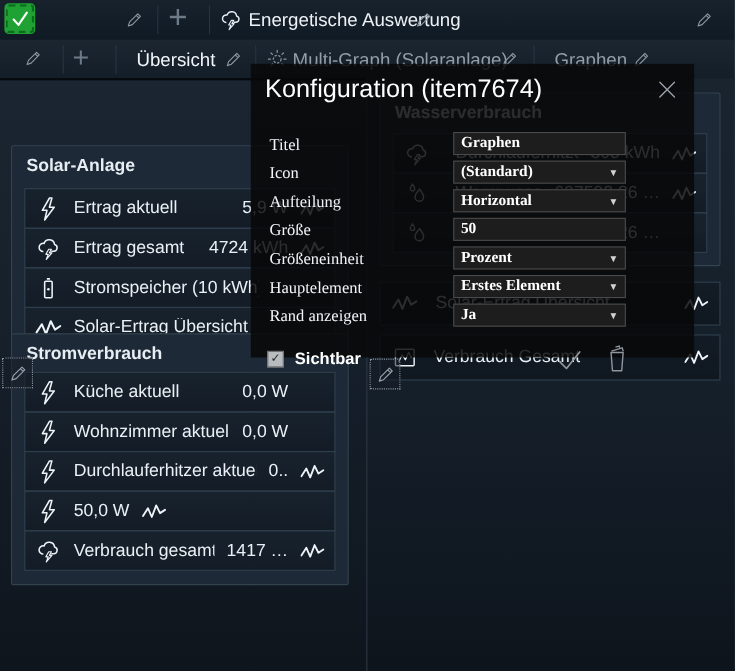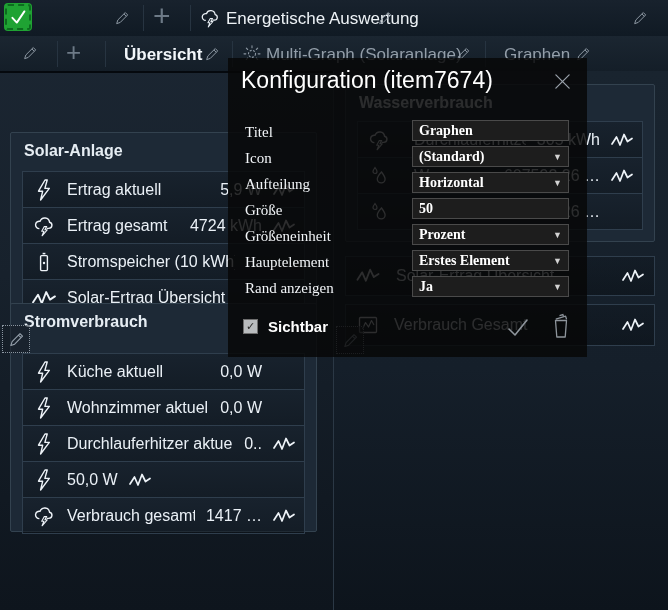--- a/index.html
+++ b/index.html
@@ -16,21 +16,21 @@
   .bar2{position:absolute;left:0;top:36px;width:668px;height:35px;
     background:linear-gradient(180deg,#1b2631,#141e28);border-bottom:2px solid #05090e;}
   .vdiv{position:absolute;top:5px;width:1px;height:26px;background:#273441;}
   .appicon{position:absolute;left:4px;top:3px;width:28px;height:28px;border-radius:4px;
     background:#1fa233;outline:2px dashed #0c6b1e;outline-offset:-3px;
     display:flex;align-items:center;justify-content:center;}
   .apptitle{position:absolute;left:42px;top:5px;font-size:21px;font-weight:700;color:#f4f7fa;letter-spacing:.2px;}
   .plus{position:absolute;color:#6d7a87;font-weight:200;}
   .pencil{position:absolute;width:16px;height:16px;color:#8d98a3;}
   .tabtext{position:absolute;top:9px;font-size:17px;white-space:nowrap;}
-  .tab-active{color:#f2f6fa;font-weight:700;}
+  .tab-active{color:#f2f6fa;font-weight:400;}
   .tab-dim{color:#939ea9;text-align:center;}
   
   .panel{position:absolute;background:#1d2936;border:1px solid #33424f;border-radius:2px;box-sizing:border-box;}
   .ptitle{padding:9px 13px 0;font-size:16px;font-weight:600;color:#e6edf3;}
   .rows{position:absolute;left:11px;right:11px;}
   .row{height:37px;border:1px solid #2f3e4d;display:flex;align-items:center;
     padding:0 9px;box-sizing:border-box;gap:11px;
     background:linear-gradient(180deg,rgba(12,18,25,.30),rgba(8,13,18,.45));font-size:16px;}
   .row + .row{margin-top:-1px;}
   .ricon{width:24px;height:24px;flex:0 0 auto;color:#eef3f8;}
@@ -38,22 +38,22 @@
   .rvalue{white-space:nowrap;color:#eaf0f6;}
   .rchart{width:22px;height:18px;flex:0 0 auto;color:#eef3f8;}
   .wgap .rlabel{margin-left:12px;}
   .rightarea{position:absolute;left:333px;top:71px;width:335px;height:539px;
     background:linear-gradient(180deg,#19242f 0%,#151f2a 55%,#0d141c 100%);border-left:1px solid #2b3845;}
   .solorow{position:absolute;background:linear-gradient(180deg,rgba(12,18,25,.30),rgba(8,13,18,.45));
     border:1px solid #2f3e4d;display:flex;align-items:center;padding:0 10px;box-sizing:border-box;gap:14px;font-size:16px;}
   .handle{position:absolute;width:26px;height:26px;border:1px dotted #8a95a0;
     background:rgba(22,30,38,.55);display:flex;align-items:center;justify-content:center;color:#97a2ad;}
   
-  .modal{position:absolute;left:228px;top:58px;width:359px;height:299px;
-    background:rgba(7,7,7,0.84);z-index:10;}
+  .modal{position:absolute;left:228px;top:58px;width:359px;height:267px;
+    background:rgba(7,7,7,0.84);z-index:10;padding-left:44px;}
   .mtitle{position:absolute;left:13px;top:9px;font-size:23px;color:#ffffff;}
   .mclose{position:absolute;right:15px;top:14px;width:19px;height:19px;color:#9aa2ab;cursor:pointer;}
   .mfields{position:absolute;left:17px;top:62px;right:18px;}
   .frow{display:flex;align-items:flex-end;height:21px;margin-bottom:5px;font-family:Liberation Serif, serif;}
   .flabel{width:167px;font-size:15px;color:#f2f5f8;}
   .fctrl{width:157px;height:21px;background:#1d1d1d;border:1px solid #4a4a4a;box-sizing:border-box;
     display:flex;align-items:center;padding:0 6px;font-size:14px;font-weight:700;color:#fff;}
   .fctrl .arrow{margin-left:auto;font-size:9px;color:#d2d2d2;}
   .mcheckrow{position:absolute;left:15px;top:260px;display:flex;align-items:center;gap:10px;}
   .cbox{width:13px;height:13px;background:#b9bcbe;border:1px solid #6e6e6e;
@@ -319,21 +319,21 @@
           <svg class="ic" width="22" height="18">
             <use href="#i-wave"></use>
           </svg>
         </span>
       </div>
     </div>
 </div>
 
 <div class="panel" style="left:10px;top:303px;width:307px;height:229px;">
   <div class="ptitle">Stromverbrauch</div>
-  <div class="rows" style="top:49px;">
+  <div class="rows" style="top:34px;">
 
       <div class="row">
         <span class="ricon">
           <svg class="ic" width="24" height="24">
             <use href="#i-bolt"></use>
           </svg>
         </span>
         <span class="rlabel">Küche aktuell</span>
         <span class="rvalue">0,0 W</span>
         <span class="rchart" style="visibility: hidden;">

